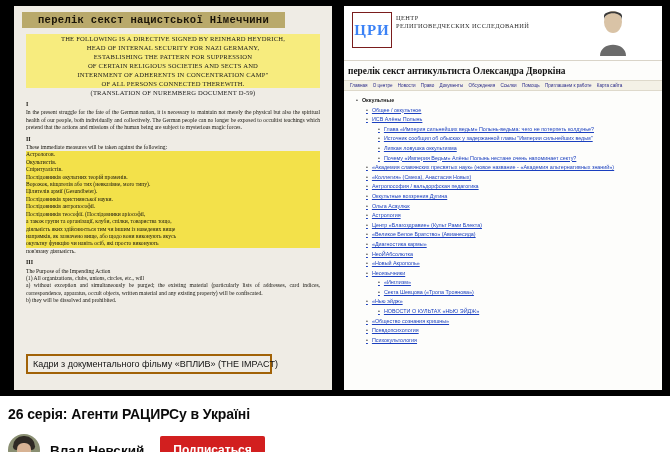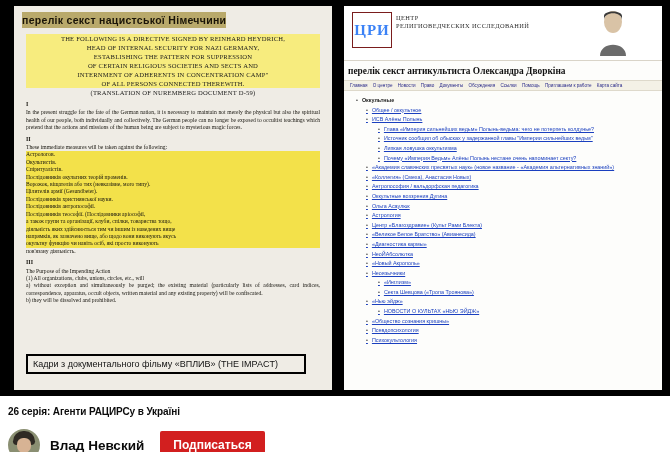--- a/index.html
+++ b/index.html
@@ -20,25 +20,25 @@
     position:absolute; top:0; bottom:0;
     background:#e9e7e2;
     overflow:hidden;
   }
   
   .slide-left { left:14px; width:318px; top:6px; height:384px; background:#efece5; }
   .doc-head {
     margin:6px 8px 0 8px;
     background:#b9a96b;
     color:#1a1408;
-    font-family:Liberation Sans, sans-serif;
+    font-family:Liberation Mono, monospace;
     font-size:10.5px;
     font-weight:bold;
     letter-spacing:.3px;
-    padding:2px 0;
+    padding:2px 16px;
     display:inline-block;
   }
   .doc-title {
     margin:6px 12px 4px 12px;
     text-align:center;
     font-family:"Liberation Serif", serif;
     font-size:6.6px;
     line-height:9px;
     color:#1b1b1b;
     text-transform:uppercase;
@@ -51,22 +51,22 @@
     font-size:5.6px;
     line-height:7.4px;
     color:#17150f;
     text-align:justify;
   }
   .sect-num { text-align:left; font-weight:bold; margin:4px 0 1px 0; font-size:6px; }
   .hl { background:#f3e14a; }
   .hl2 { background:#f7ec7e; }
   .listline { display:block; }
   .banner-wrap {
-    position:absolute; left:12px; bottom:16px; width:280px;
-    border:2px solid #000000;
+    position:absolute; left:12px; bottom:16px; width:246px;
+    border:2px solid #a16207;
     padding:3px 5px;
     background:#efece5;
     box-sizing:border-box;
   }
   .banner-text {
     font-family:"Liberation Sans", sans-serif;
     font-size:9px;
     color:#111;
     white-space:nowrap;
   }
@@ -112,21 +112,21 @@
   .site-nav span { margin-right:4px; }
   .tree { padding:5px 6px 4px 8px; font-size:5.4px; color:#1c1c1c; line-height:9.6px; }
   .t0 { font-weight:bold; padding-left:4px; }
   .t1 { padding-left:14px; }
   .t2 { padding-left:26px; }
   .bullet::before { content:"•"; color:#444; margin-right:4px; }
   .lnk-u { color:#1a3fbf; text-decoration:underline; }
   
   .meta { padding:10px 8px 0 8px; }
   .vid-title {
-    font-size:10px; font-weight:bold; color:#0b0b0b;
+    font-size:14px; font-weight:bold; color:#0b0b0b;
     letter-spacing:-.1px;
   }
   .row { display:flex; align-items:center; margin-top:12px; }
   .avatar {
     width:32px; height:32px; border-radius:50%;
     background:#8a8f72; overflow:hidden; position:relative; flex:0 0 auto;
   }
   .avatar .hair { position:absolute; left:5px; top:2px; width:22px; height:14px; background:#2f2a24; border-radius:11px 11px 4px 4px; }
   .avatar .face { position:absolute; left:9px; top:9px; width:14px; height:15px; background:#d7b394; border-radius:7px 7px 8px 8px; }
   .ch-name { margin-left:10px; font-size:13.5px; font-weight:bold; color:#0b0b0b; }

